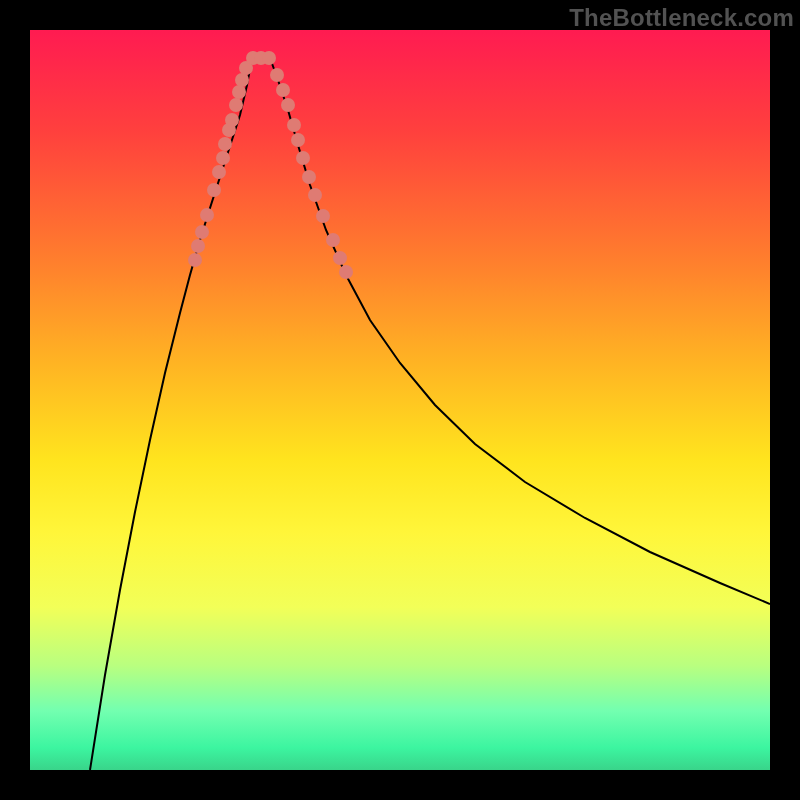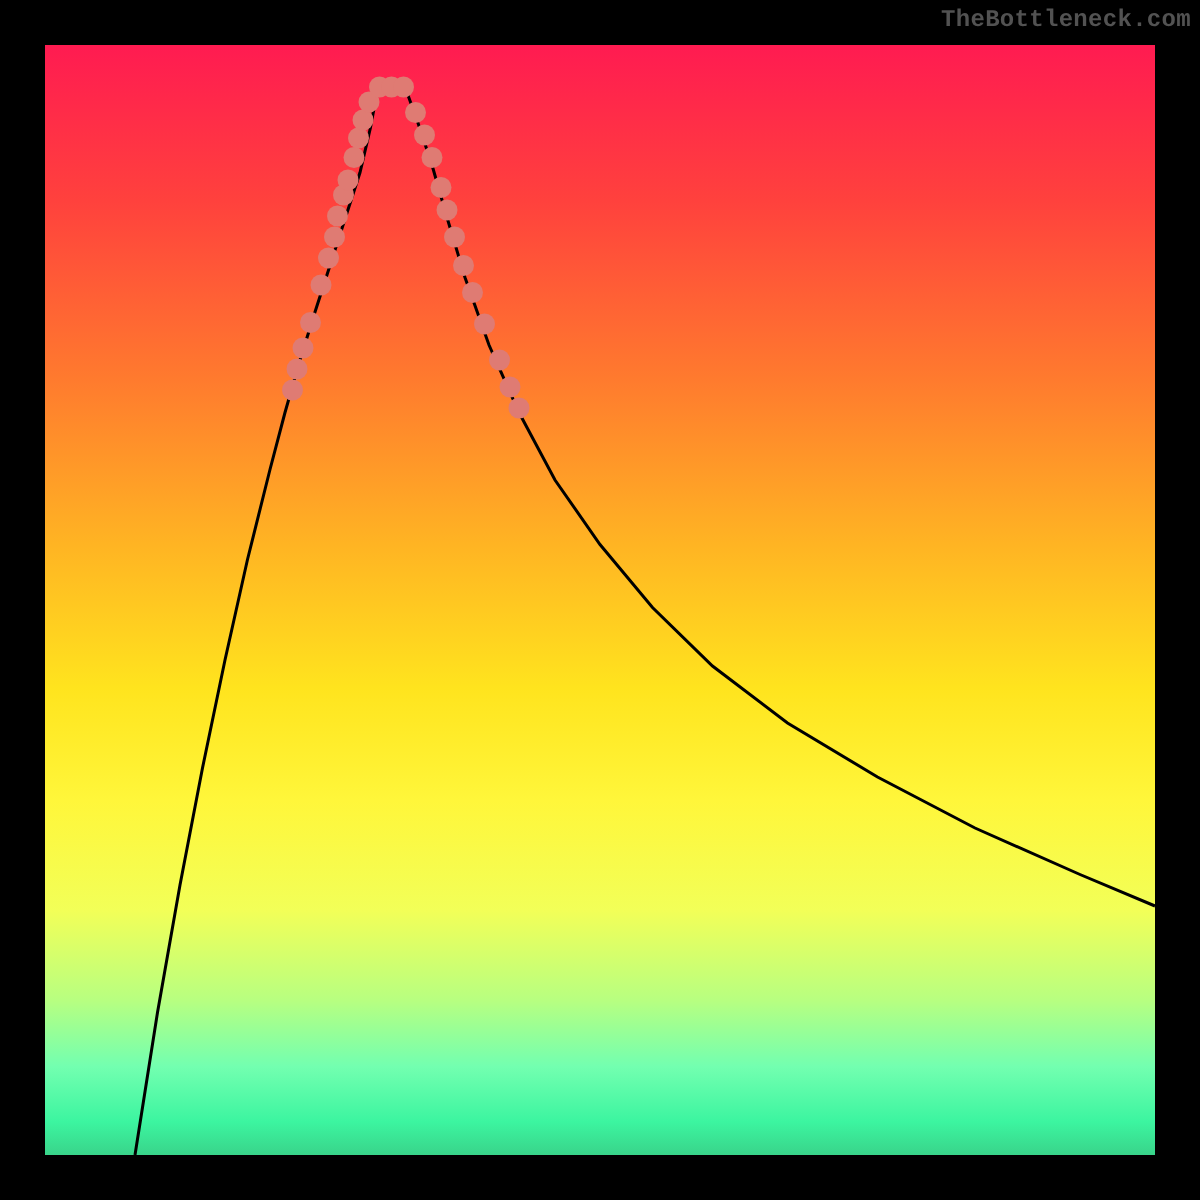--- a/index.html
+++ b/index.html
@@ -34,22 +34,22 @@
       #b8ff80 86%,
       #73ffb0 92%,
       #3cf5a0 97%,
       #39d48a 100%
     );
   }
   .watermark {
     position: absolute;
     top: 4px;
     right: 6px;
-    font-family: Liberation Mono, monospace;
-    font-size: 16px;
+    font-family: Liberation Sans, sans-serif;
+    font-size: 24px;
     font-weight: 600;
     color: #525252;
     letter-spacing: 0.2px;
   }
   svg.curves {
     position: absolute;
     left: 0;
     top: 0;
     width: 740px;
     height: 740px;

